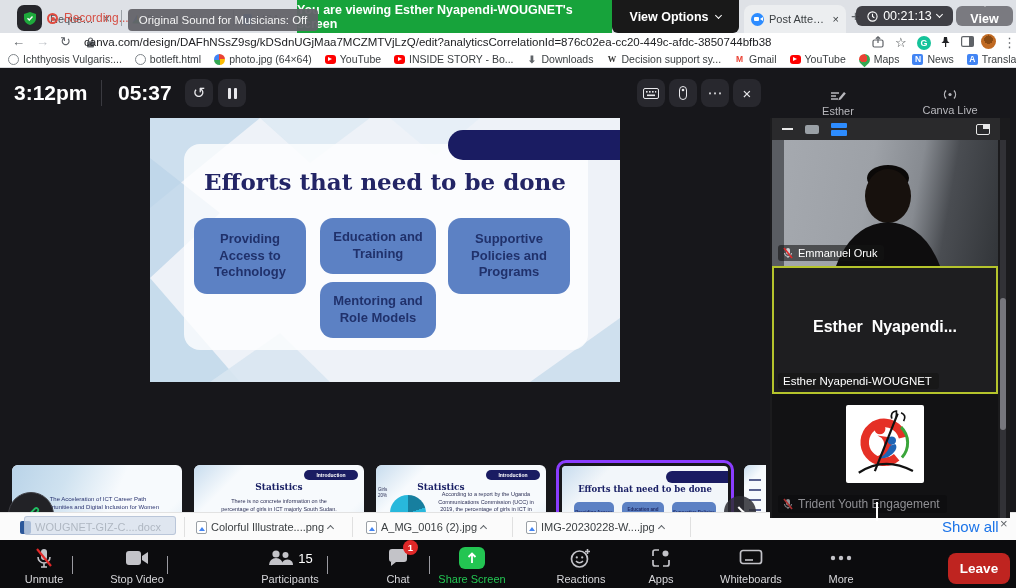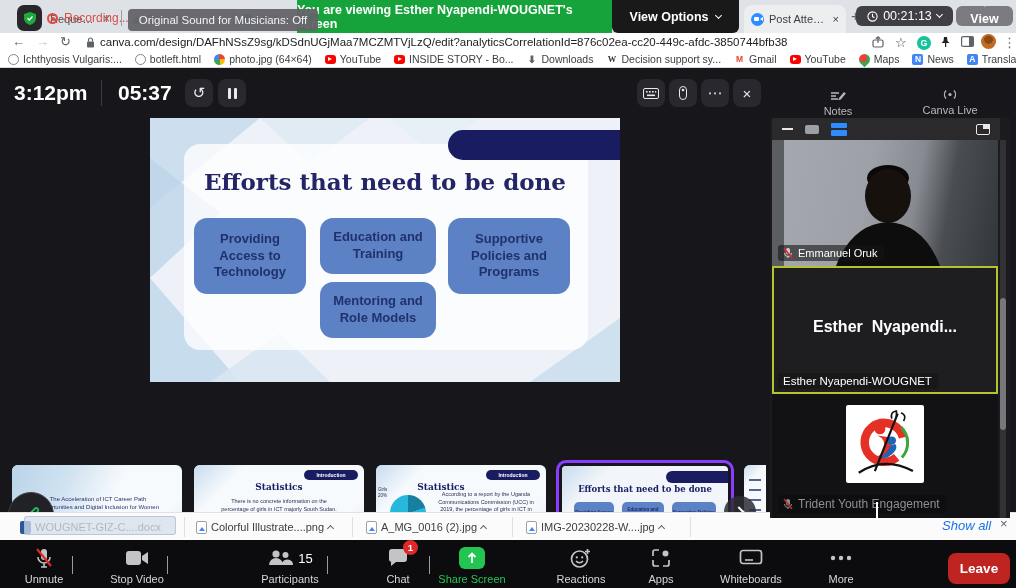--- a/index.html
+++ b/index.html
@@ -41,21 +41,21 @@
              border-radius:50%; }
   #rec-dot::after { content:""; position:absolute; left:1.5px; top:1.5px; width:4px; height:4px;
                     background:#e04a3f; border-radius:50%; }
   #rec-label { position:absolute; left:64px; top:11px; font-size:12px; color:#d65147; }
   #orig-sound { position:absolute; left:128px; top:9px; width:190px; height:22px;
                 background:rgba(99,99,105,.95); border-radius:4px; color:#f4f4f4; font-size:11.5px;
                 display:flex; align-items:center; justify-content:center; }
 
   #urlrow { position:absolute; left:0; top:33px; width:1016px; height:18px; background:#fff; }
   .navg { position:absolute; top:1px; font-size:13px; color:#5f6368; }
-  #url-text { position:absolute; left:100px; top:3px; width:740px; font-size:11.5px; color:#202124; }
+  #url-text { position:absolute; left:84px; top:3px; width:740px; font-size:11.5px; color:#202124; }
   .uicon { position:absolute; top:2px; color:#3c4043; font-size:12px; }
 
   #bmrow { position:absolute; left:0; top:51px; width:1016px; height:17px; background:#fff;
            border-bottom:1px solid #d8dade; display:flex; align-items:center; gap:13px; padding:0 8px;
            font-size:10.5px; color:#3c4043; }
   .bm { display:flex; align-items:center; gap:4px; white-space:nowrap; }
   .fav { width:11px; height:11px; flex:none; display:inline-flex; align-items:center;
          justify-content:center; font-size:8.5px; font-weight:bold; border-radius:2px; }
   .fav.globe { border:1.5px solid #80868b; border-radius:50%; }
   .fav.yt { background:#f00; position:relative; border-radius:3px; height:9px; }
@@ -130,21 +130,21 @@
   .dli { position:absolute; top:5px; height:18px; display:flex; align-items:center; gap:4px;
          font-size:11px; color:#3c4043; }
   .dlsep { position:absolute; top:4px; width:1px; height:20px; background:#e0e0e0; }
   .doc { width:11px; height:13px; border-radius:2px; position:relative; flex:none; }
   .doc.word { background:#2b579a; }
   .doc.img { background:#fff; border:1px solid #9aa0a6; }
   .doc.img::after { content:""; position:absolute; left:1.5px; top:5px; border-left:3px solid transparent;
                     border-right:3px solid transparent; border-bottom:4px solid #4285f4; }
   #dl-ghost { position:absolute; left:24px; top:516px; width:152px; height:19px; border-radius:3px;
               background:rgba(214,223,236,.75); border:1px solid rgba(160,175,200,.6); }
-  #show-all { position:absolute; left:942px; top:518px; font-size:13px; color:#1a73e8;font-style:italic; }
+  #show-all { position:absolute; left:942px; top:518px; font-size:15px; color:#1a73e8; }
   #dl-close { position:absolute; left:1000px; top:516px; font-size:13px; color:#5f6368; }
 
   
   #vpanel { position:absolute; left:770px; top:118px; width:240px; height:400px; background:#1b1b1d; }
   #vheader { position:absolute; left:2px; top:0; width:228px; height:22px; background:#2a2a2c;
              display:flex; align-items:center; gap:12px; padding:0 10px; }
   .vh-min { width:11px; height:2px; background:#e8e8e8; }
   .vh-single { width:14px; height:9px; background:#9aa0a6; border-radius:2px; }
   .vh-gallery { display:flex; flex-direction:column; gap:2px; }
   .vh-gallery i { display:block; width:16px; height:5.5px; background:#2d8cff; border-radius:1px; }
@@ -366,21 +366,21 @@
       </div>
     <div class="cbtn" style="left:733px;">
         <span>×</span>
       </div>
 
     <div class="cpanel-lbl" style="left:818px;width:40px;">
       <svg width="16" height="14" viewBox="0 0 16 14">
           <path d="M1 11h7M1 8h5M1 5h8" stroke="#b8b8bd" stroke-width="1.3"></path>
           <path d="M9 10l5-6 1.8 1.4-5 6-2.4.8z" fill="#b8b8bd"></path>
         </svg>
-      <span>Notes</span>
+      <span>Esther</span>
     </div>
     <div class="cpanel-lbl" style="left:918px;width:64px;">
       <svg width="18" height="13" viewBox="0 0 18 13">
           <circle cx="9" cy="6.5" r="1.6" fill="#b8b8bd"></circle>
           <path d="M5 2.5a6 6 0 000 8M13 2.5a6 6 0 010 8" fill="none" stroke="#b8b8bd" stroke-width="1.3"></path>
         </svg>
       <span>Canva Live</span>
     </div>
 
     <div id="slide">

